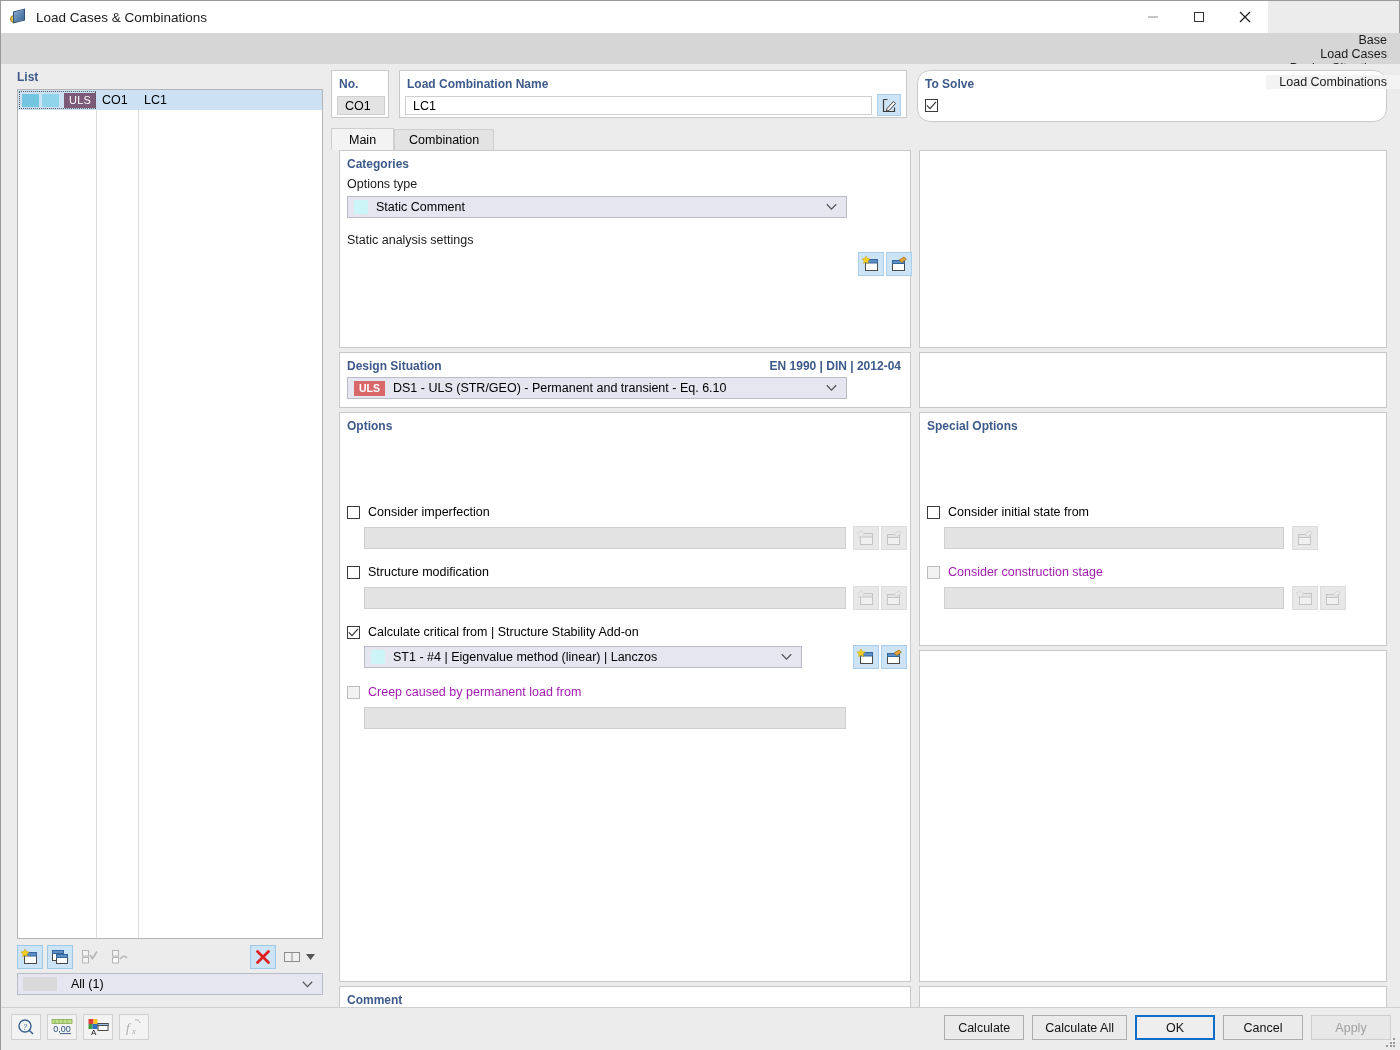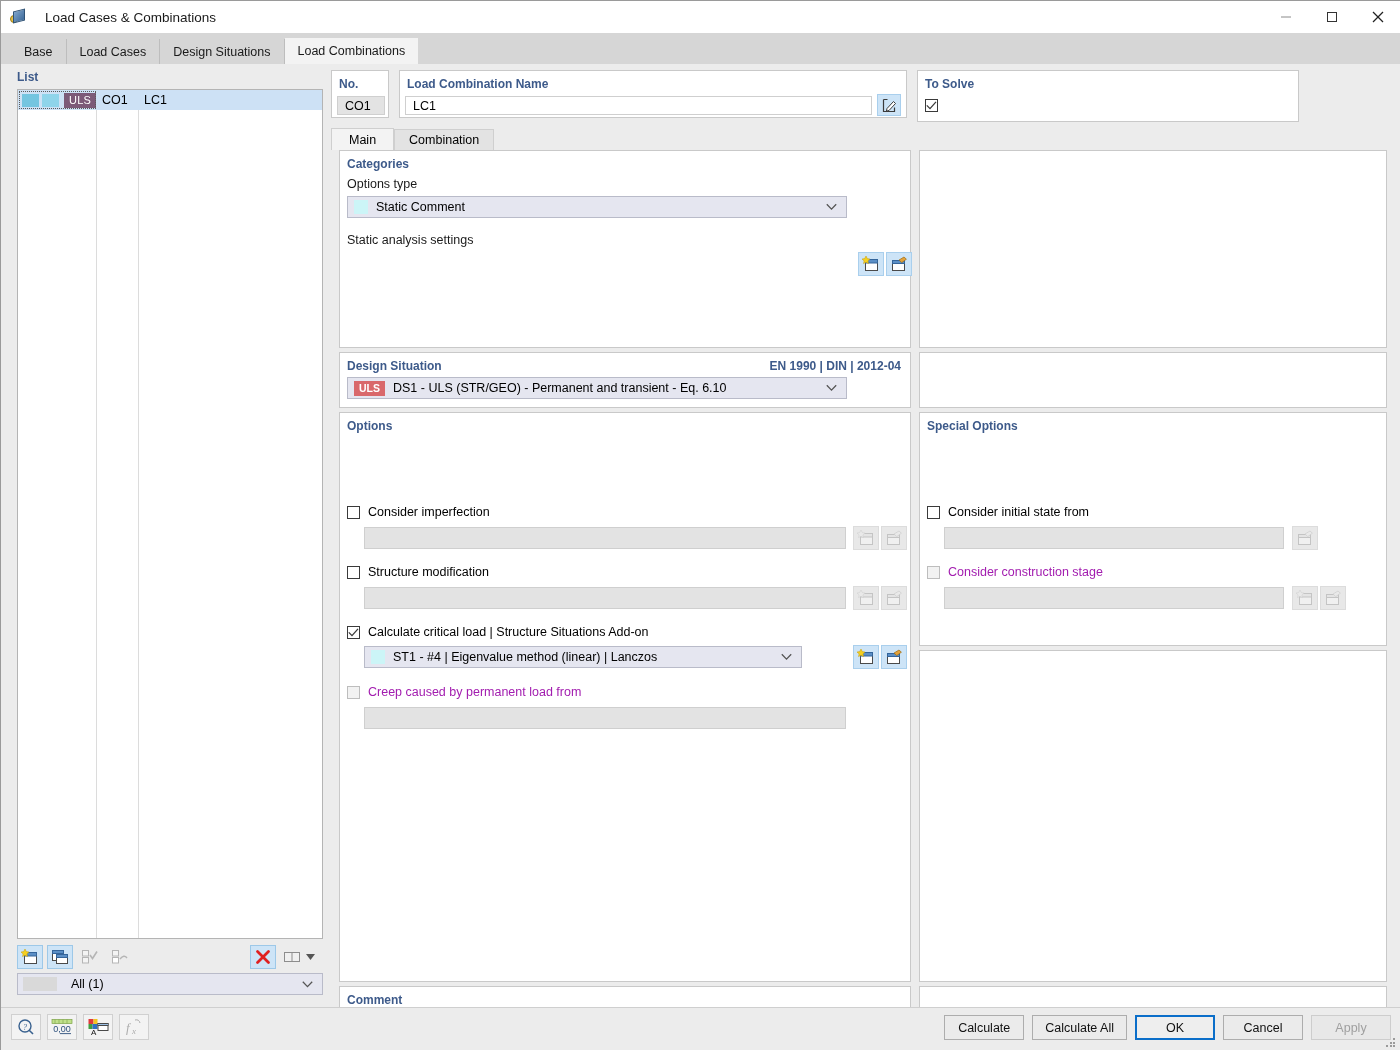--- a/index.html
+++ b/index.html
@@ -14,23 +14,23 @@
   }
   .window {
     position: relative;
     width: 1400px; height: 1050px;
     background: #ececec;
     border: 1px solid #9a9a9a;
   }
 
   
   .titlebar {
-    position: absolute; left: 0; top: 0; width: 1400px; height: 32px;
+    position: absolute; left: 0; top: 0; width: 1267px; height: 32px;
     background: #ffffff;
-    display: flex; align-items: center; gap: 9px;
+    display: flex; align-items: center;
   }
   .title-icon {
     width: 18px; height: 18px; margin-left: 9px; margin-right: 8px;
     position: relative; flex: 0 0 auto;
   }
   .title-icon .cube {
     position: absolute; left: 3px; top: 2px; width: 12px; height: 12px;
     background: linear-gradient(135deg,#7ea4cb 0%,#3e6a9a 100%);
     transform: skewY(-14deg);
     border: 1px solid #2f5275;
@@ -46,20 +46,21 @@
     font-size: 13px; color: #333;
   }
   .win-btn svg { display: block; }
 
   
   .tabstrip {
     position: absolute; left: 0; top: 32px; width: 1400px; height: 31px;
     background: #d6d6d6;
     display: flex; align-items: flex-end;
     padding-left: 10px;
+    flex-direction: column;
   }
   .tab {
     height: 25px; padding: 0 13px; display: flex; align-items: center;
     font-size: 12.5px; color: #1a1a1a;
     background: #d6d6d6;
     border-right: 1px solid #bdbdbd;
   }
   .tab.active {
     background: #f3f3f3; height: 26px;
     border-right: 1px solid #d6d6d6;
@@ -340,21 +341,21 @@
           <span>LC1</span>
         </div>
         <div class="icobtn on" style="left:477px; top:23px; width:24px; height:22px;">
           <svg width="16" height="15" viewBox="0 0 16 15">
             <path d="M2.5,1.5 h4 M2.5,1.5 v12 h11 v-4" fill="none" stroke="#3b3b3b" stroke-width="1.2"></path>
             <path d="M6,10.5 l6.5,-7 2,2 -6.5,7 -2.6,0.6z" fill="#ffffff" stroke="#3b3b3b" stroke-width="1"></path>
           </svg>
         </div>
       </div>
 
-      <div class="fieldset" style="left:586px; top:6px; width:382px; height:52px;">
+      <div class="fieldset" style="left:586px; top:6px; width:470px; height:52px;border-radius:13px;">
         <div class="fs-label" style="left:7px; top:6px;">To Solve</div>
         <div style="position:absolute; left:7px; top:28px;">
           <div class="chk">
             <svg width="11" height="9" viewBox="0 0 11 9">
                 <polyline points="0.8,4.4 4,7.6 10,0.9" fill="none" stroke="#3b3b3b" stroke-width="1.3"></polyline>
               </svg>
           </div>
         </div>
       </div>
 
@@ -458,21 +459,21 @@
             <path d="M9,4 l5,-3 2.4,2.2 -4.6,3.4z" fill="#ebebeb" stroke="#acacac" stroke-width=".7"></path>
           </svg>
         </div>
 
         <div class="chkrow" style="left:7px; top:212px;">
           <div class="chk">
             <svg width="11" height="9" viewBox="0 0 11 9">
                 <polyline points="0.8,4.4 4,7.6 10,0.9" fill="none" stroke="#3b3b3b" stroke-width="1.3"></polyline>
               </svg>
           </div>
-          <div class="lbl">Calculate critical load | Structure Situations Add-on</div>
+          <div class="lbl">Calculate critical from | Structure Stability Add-on</div>
         </div>
         <div class="combo" style="position:absolute; left:24px; top:233px; width:438px; height:22px;">
           <div class="chip"></div>
           <div class="ctext">ST1 - #4 | Eigenvalue method (linear) | Lanczos</div>
           <div class="carr">
             <svg class="caret-svg" width="11" height="7" viewBox="0 0 11 7">
                 <polyline points="0.8,0.8 5.5,5.6 10.2,0.8" fill="none" stroke="#555" stroke-width="1.3"></polyline>
               </svg>
           </div>
         </div>

